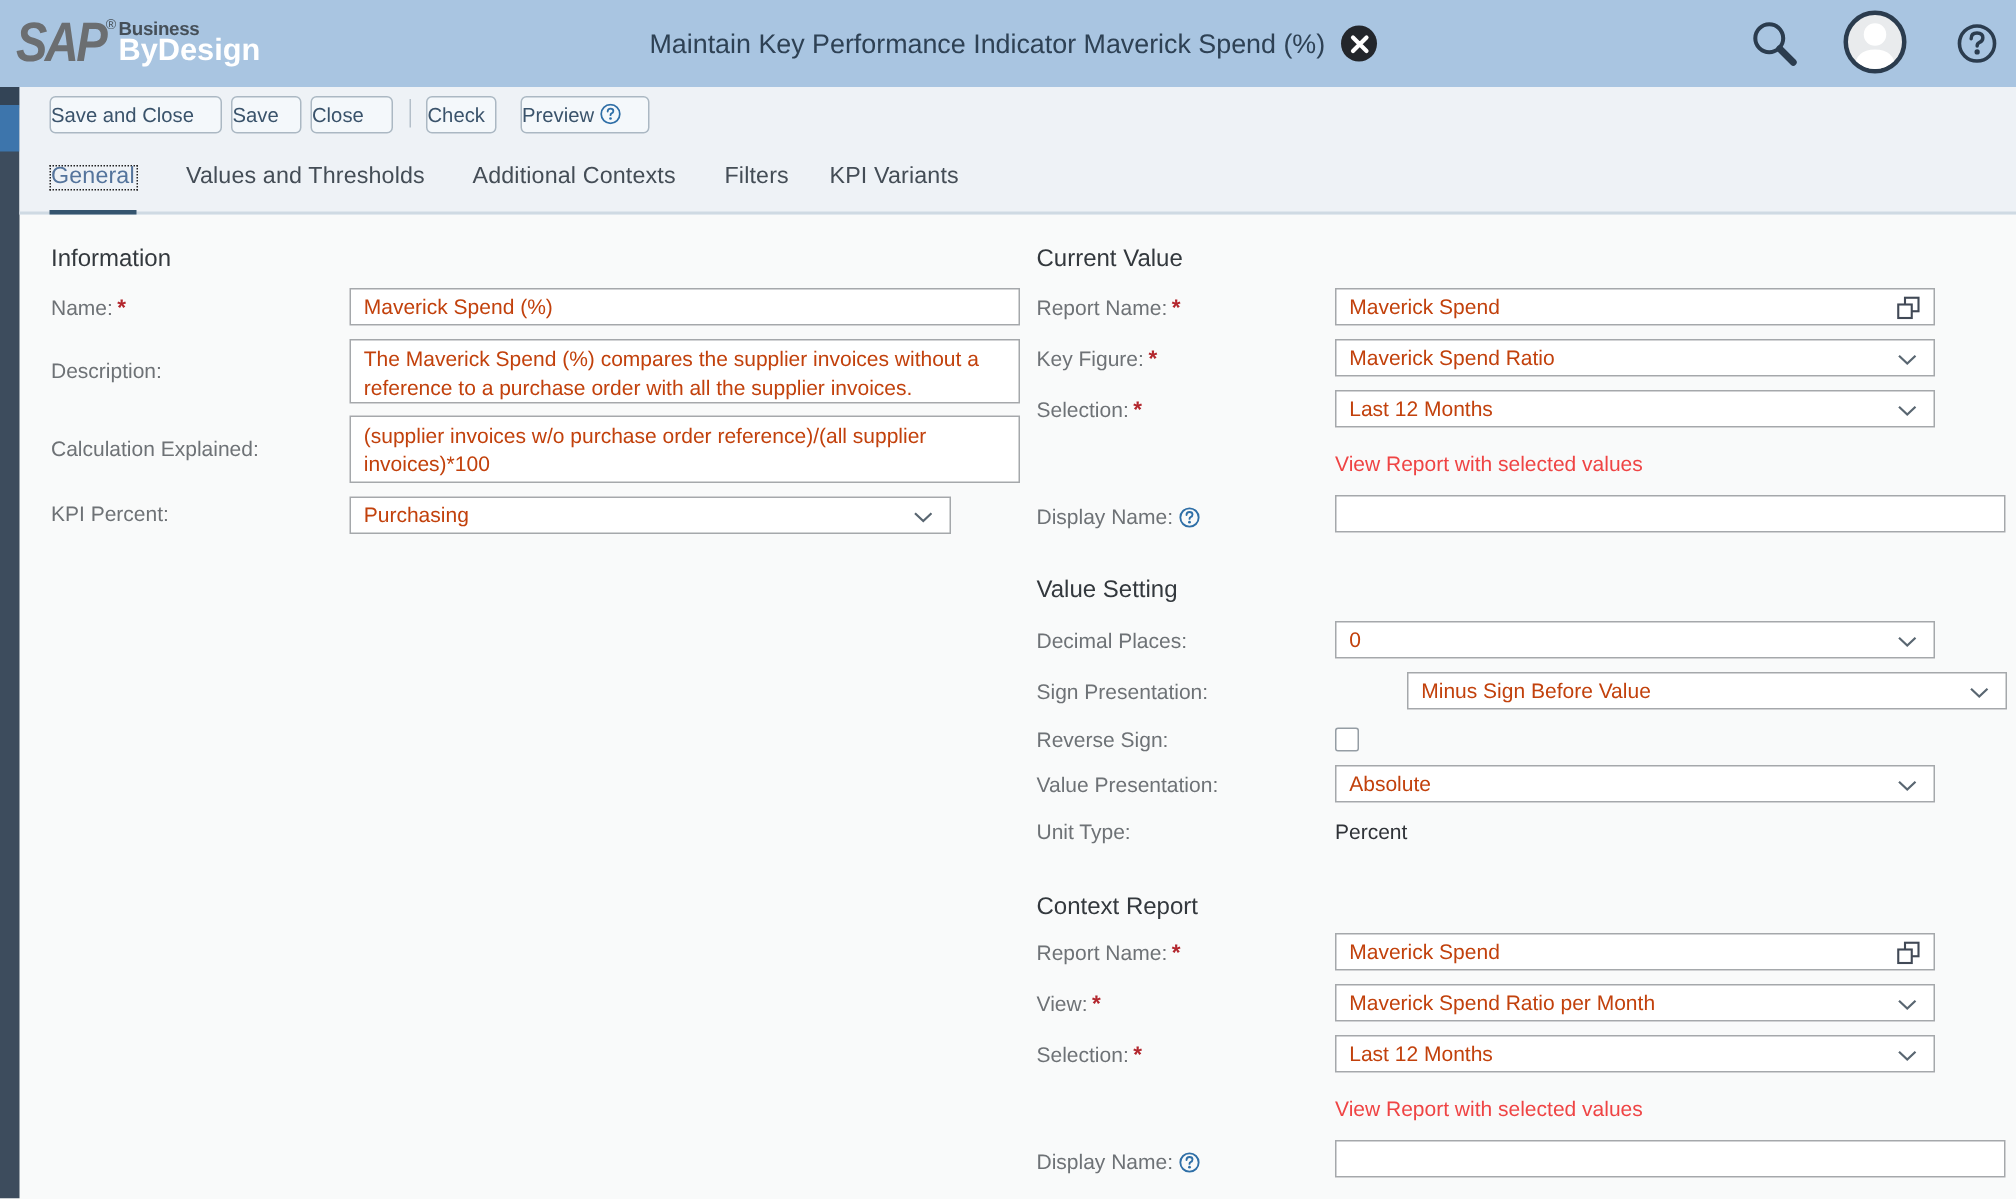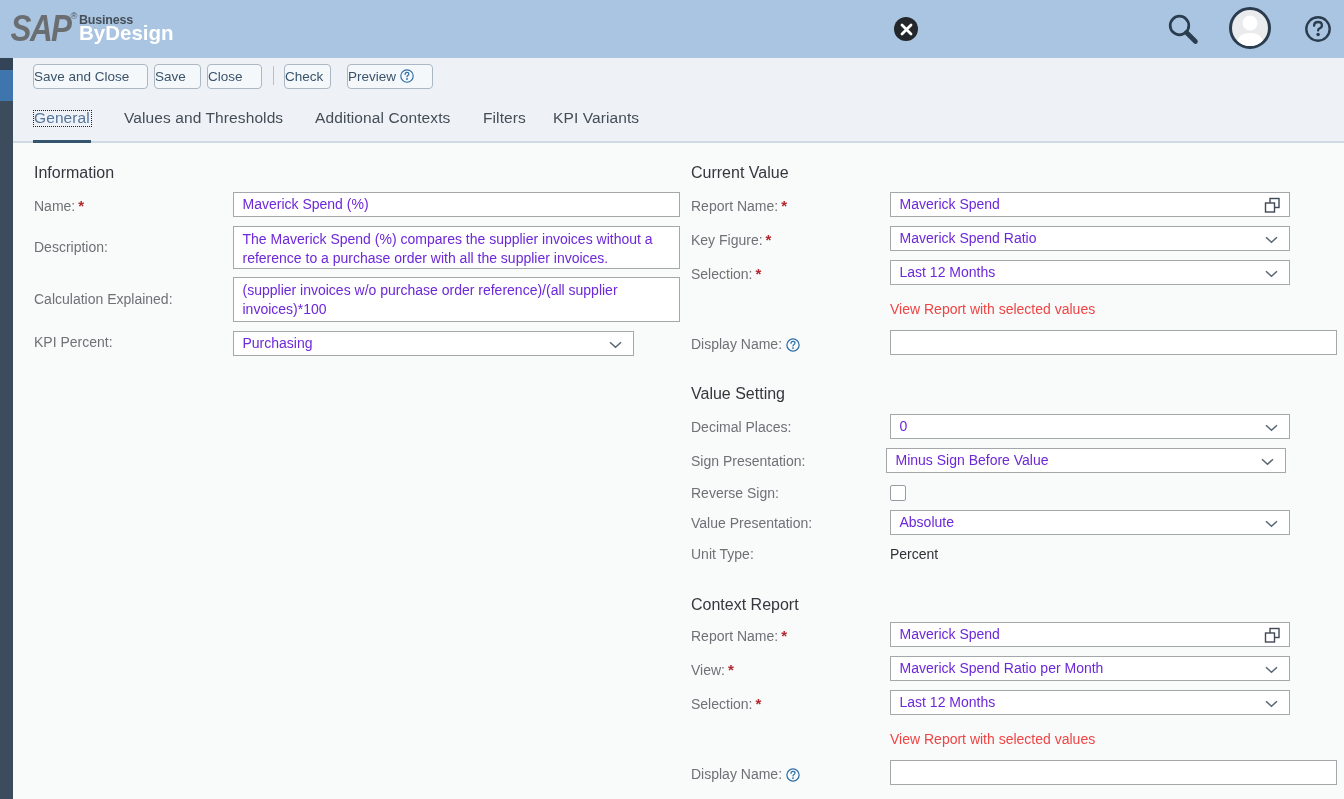--- a/index.html
+++ b/index.html
@@ -23,40 +23,41 @@
 #tbdivider { position:absolute; left:259.5px; top:8px; width:1px; height:19px; background:#b4bfc9; }
 .tab { position:absolute; top:51px; font-size:15.5px; color:#444d56; letter-spacing:0.1px; white-space:nowrap; }
 #tab-general { color:#54749c; }
 #tab-focus { position:absolute; left:20px; top:52px; width:59px; height:17px; border:1px dotted #222; }
 #tab-underline { position:absolute; left:20px; top:82px; width:58px; height:3px; background:#35556f; }
 
 
 .sechead { position:absolute; font-size:16px; color:#33383d; white-space:nowrap; }
 .lbl { position:absolute; font-size:14px; color:#6e7276; white-space:nowrap; }
 .ast { color:#b3272e; font-weight:bold; margin-left:3px; font-size:15px; }
-.fld { position:absolute; background:#fff; border:1px solid #a5a8ab; font-size:14px; color:#6d28d9; }
+.fld { position:absolute; background:#fff; border:1px solid #a5a8ab; font-size:14px; color:#c2410c; }
 .in { line-height:23px; padding-left:8.5px; white-space:nowrap; }
 .ta { line-height:19.5px; padding:2.5px 8.5px 0 8.5px; white-space:nowrap; }
 .sel { line-height:23px; padding-left:8.5px; white-space:nowrap; }
 .chev { position:absolute; right:11px; top:9px; }
 .vh { position:absolute; right:8px; top:4px; }
 .link { position:absolute; font-size:14px; color:#ef4444; white-space:nowrap; }
 .qm { position:absolute; }
 </style>
 </head>
 <body>
 
 <div id="header" class="abs">
 
   <svg class="abs" style="left:0;top:0" width="220" height="58" viewBox="0 0 220 58">
     <text x="12.5" y="41" font-family="Liberation Sans" font-weight="bold" font-style="italic" font-size="37" letter-spacing="-2" transform="scale(0.85 1)" fill="#6b6e71">SAP</text>
     <text x="70.5" y="19" font-family="Liberation Sans" font-size="9.5" fill="#4a545c">®</text>
     <text x="79" y="23.5" font-family="Liberation Sans" font-weight="bold" font-size="12.5" letter-spacing="-0.2" fill="#454f58">Business</text>
     <text x="79" y="40" font-family="Liberation Sans" font-weight="bold" font-size="20.5" fill="#ffffff">ByDesign</text>
   </svg>
+  <div id="title" class="abs">Maintain Key Performance Indicator Maverick Spend (%)</div>
   <div id="xbtn" class="abs">
     <svg width="13" height="13" viewBox="0 0 13 13">
         <path d="M2 2 L11 11 M11 2 L2 11" stroke="#fff" stroke-width="2.8" stroke-linecap="round"></path>
       </svg>
   </div>
 
   <svg class="abs" style="left:1164px;top:11px" width="36" height="34" viewBox="0 0 36 34">
     <circle cx="15.5" cy="14.5" r="9.3" fill="none" stroke="#2b3c4e" stroke-width="2.7"></circle>
     <line x1="22.5" y1="21.5" x2="31.5" y2="30.5" stroke="#2b3c4e" stroke-width="4.6" stroke-linecap="round"></line>
   </svg>
@@ -160,21 +161,21 @@
 <div class="sechead" style="left:691px;top:385px;">Value Setting</div>
 
 <div class="lbl" style="left:691px;top:419px;">Decimal Places:</div>
 <div class="fld sel" style="left:890px;top:414px;width:400px;height:25px;">0
   <svg class="chev" width="13" height="8" viewBox="0 0 13 8">
       <path d="M1 1.2 L6.5 6.3 L12 1.2" fill="none" stroke="#596671" stroke-width="1.5"></path>
     </svg>
 </div>
 
 <div class="lbl" style="left:691px;top:453px;">Sign Presentation:</div>
-<div class="fld sel" style="left:886px;top:448px;width:400px;height:25px;">Minus Sign Before Value
+<div class="fld sel" style="left:938px;top:448px;width:400px;height:25px;">Minus Sign Before Value
   <svg class="chev" width="13" height="8" viewBox="0 0 13 8">
       <path d="M1 1.2 L6.5 6.3 L12 1.2" fill="none" stroke="#596671" stroke-width="1.5"></path>
     </svg>
 </div>
 
 <div class="lbl" style="left:691px;top:485px;">Reverse Sign:</div>
 <div class="abs" style="left:890px;top:485px;width:16px;height:16px;background:#fff;border:1.5px solid #959da4;border-radius:2px;"></div>
 
 <div class="lbl" style="left:691px;top:515px;">Value Presentation:</div>
 <div class="fld sel" style="left:890px;top:510px;width:400px;height:25px;">Absolute

